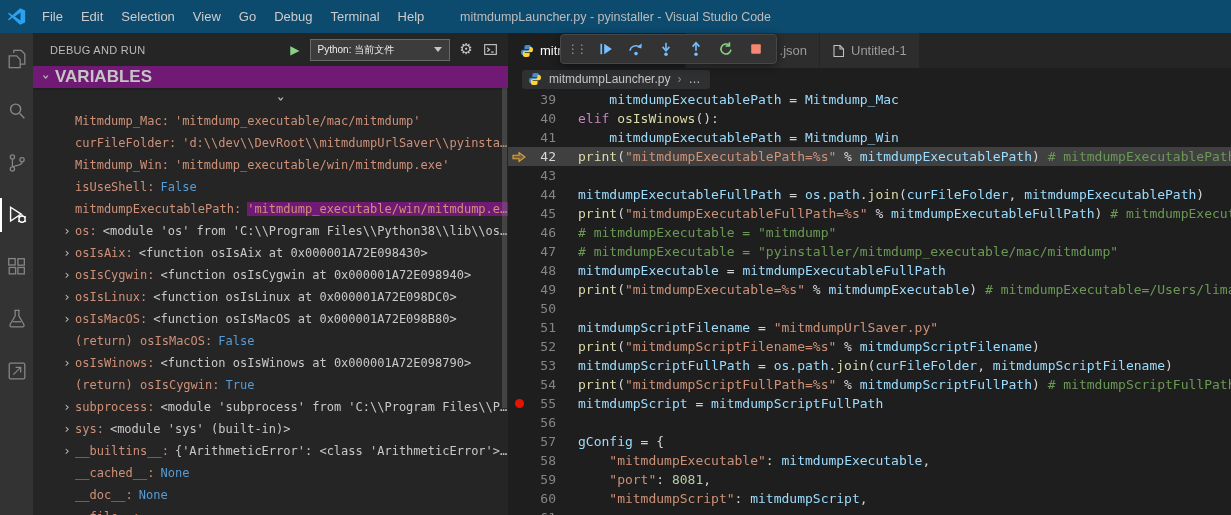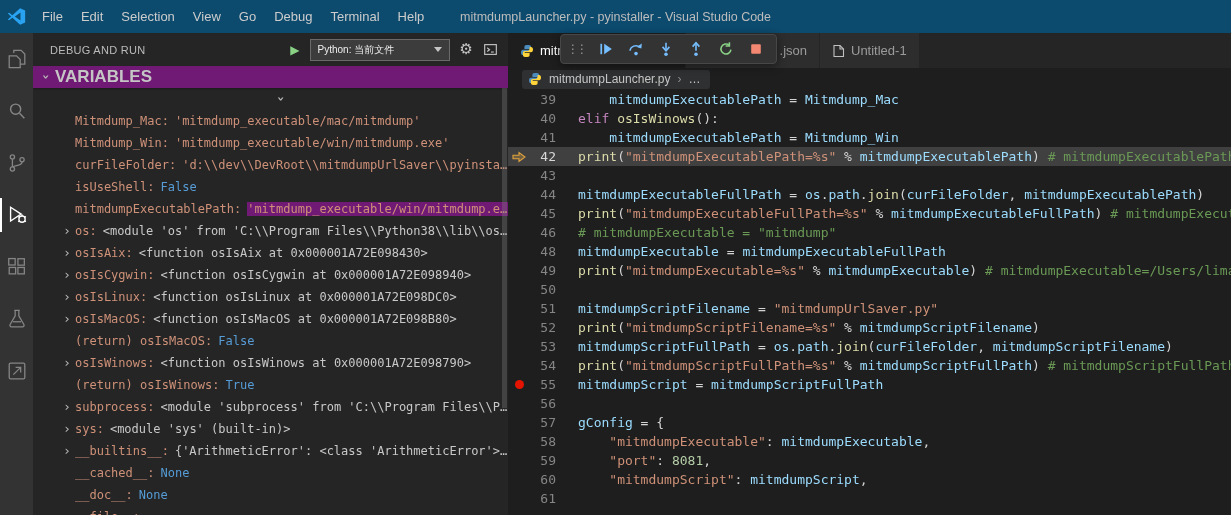--- a/index.html
+++ b/index.html
@@ -185,32 +185,32 @@
           </span>
         </div>
       </div>
       <div class="section-header">
         <span class="chev has down"></span>
         <span>VARIABLES</span>
       </div>
       <div class="variables-tree">
           <div class="tree-row scope"><span class="chev has down"></span><span class="scope-label">Locals</span></div>
           <div class="tree-row"><span class="chev"></span><span class="vname">Mitmdump_Mac:</span><span class="vval str">'mitmdump_executable/mac/mitmdump'</span></div>
+          <div class="tree-row"><span class="chev"></span><span class="vname">curFileFolder:</span><span class="vval str">'d:\\dev\\DevRoot\\mitmdumpUrlSaver\\pyinsta…</span></div>
           <div class="tree-row"><span class="chev"></span><span class="vname">Mitmdump_Win:</span><span class="vval str">'mitmdump_executable/win/mitmdump.exe'</span></div>
-          <div class="tree-row"><span class="chev"></span><span class="vname">curFileFolder:</span><span class="vval str">'d:\\dev\\DevRoot\\mitmdumpUrlSaver\\pyinsta…</span></div>
           <div class="tree-row"><span class="chev"></span><span class="vname">isUseShell:</span><span class="vval bool">False</span></div>
           <div class="tree-row"><span class="chev"></span><span class="vname">mitmdumpExecutablePath:</span><span class="vval str selected">'mitmdump_executable/win/mitmdump.e…</span></div>
           <div class="tree-row"><span class="chev has"></span><span class="vname">os:</span><span class="vval raw">&lt;module 'os' from 'C:\\Program Files\\Python38\\lib\\os…</span></div>
           <div class="tree-row"><span class="chev has"></span><span class="vname">osIsAix:</span><span class="vval raw">&lt;function osIsAix at 0x000001A72E098430&gt;</span></div>
           <div class="tree-row"><span class="chev has"></span><span class="vname">osIsCygwin:</span><span class="vval raw">&lt;function osIsCygwin at 0x000001A72E098940&gt;</span></div>
           <div class="tree-row"><span class="chev has"></span><span class="vname">osIsLinux:</span><span class="vval raw">&lt;function osIsLinux at 0x000001A72E098DC0&gt;</span></div>
           <div class="tree-row"><span class="chev has"></span><span class="vname">osIsMacOS:</span><span class="vval raw">&lt;function osIsMacOS at 0x000001A72E098B80&gt;</span></div>
           <div class="tree-row"><span class="chev"></span><span class="vname">(return) osIsMacOS:</span><span class="vval bool">False</span></div>
           <div class="tree-row"><span class="chev has"></span><span class="vname">osIsWinows:</span><span class="vval raw">&lt;function osIsWinows at 0x000001A72E098790&gt;</span></div>
-          <div class="tree-row"><span class="chev"></span><span class="vname">(return) osIsWinows:</span><span class="vval bool">True</span></div>
+          <div class="tree-row"><span class="chev"></span><span class="vname">(return) osIsCygwin:</span><span class="vval bool">True</span></div>
           <div class="tree-row"><span class="chev has"></span><span class="vname">subprocess:</span><span class="vval raw">&lt;module 'subprocess' from 'C:\\Program Files\\P…</span></div>
           <div class="tree-row"><span class="chev has"></span><span class="vname">sys:</span><span class="vval raw">&lt;module 'sys' (built-in)&gt;</span></div>
           <div class="tree-row"><span class="chev has"></span><span class="vname">__builtins__:</span><span class="vval raw">{'ArithmeticError': &lt;class 'ArithmeticError'&gt;…</span></div>
           <div class="tree-row"><span class="chev"></span><span class="vname">__cached__:</span><span class="vval bool">None</span></div>
           <div class="tree-row"><span class="chev"></span><span class="vname">__doc__:</span><span class="vval bool">None</span></div>
           <div class="tree-row"><span class="chev"></span><span class="vname">__file__:</span><span class="vval str"></span></div>
         </div>
       <div class="sb-scroll"></div>
     </div>
 
@@ -291,20 +291,25 @@
             <span class="lnum">45</span>
             <span class="ctext"><span class="tk-fn">print</span><span class="tk-pun">(</span><span class="tk-str">"mitmdumpExecutableFullPath=%s"</span><span class="tk-pun"> % </span><span class="tk-var">mitmdumpExecutableFullPath</span><span class="tk-pun">) </span><span class="tk-com"># mitmdumpExecut</span></span>
           </div>
           <div class="code-row">
             <span class="glyph"></span>
             <span class="lnum">46</span>
             <span class="ctext"><span class="tk-com"># mitmdumpExecutable = "mitmdump"</span></span>
           </div>
           <div class="code-row">
             <span class="glyph"></span>
+            <span class="lnum">47</span>
+            <span class="ctext"><span class="tk-com"># mitmdumpExecutable = "pyinstaller/mitmdump_executable/mac/mitmdump"</span></span>
+          </div>
+          <div class="code-row">
+            <span class="glyph"></span>
             <span class="lnum">48</span>
             <span class="ctext"><span class="tk-var">mitmdumpExecutable</span><span class="tk-pun"> = </span><span class="tk-var">mitmdumpExecutableFullPath</span></span>
           </div>
           <div class="code-row">
             <span class="glyph"></span>
             <span class="lnum">49</span>
             <span class="ctext"><span class="tk-fn">print</span><span class="tk-pun">(</span><span class="tk-str">"mitmdumpExecutable=%s"</span><span class="tk-pun"> % </span><span class="tk-var">mitmdumpExecutable</span><span class="tk-pun">) </span><span class="tk-com"># mitmdumpExecutable=/Users/lima</span></span>
           </div>
           <div class="code-row">
             <span class="glyph"></span>

